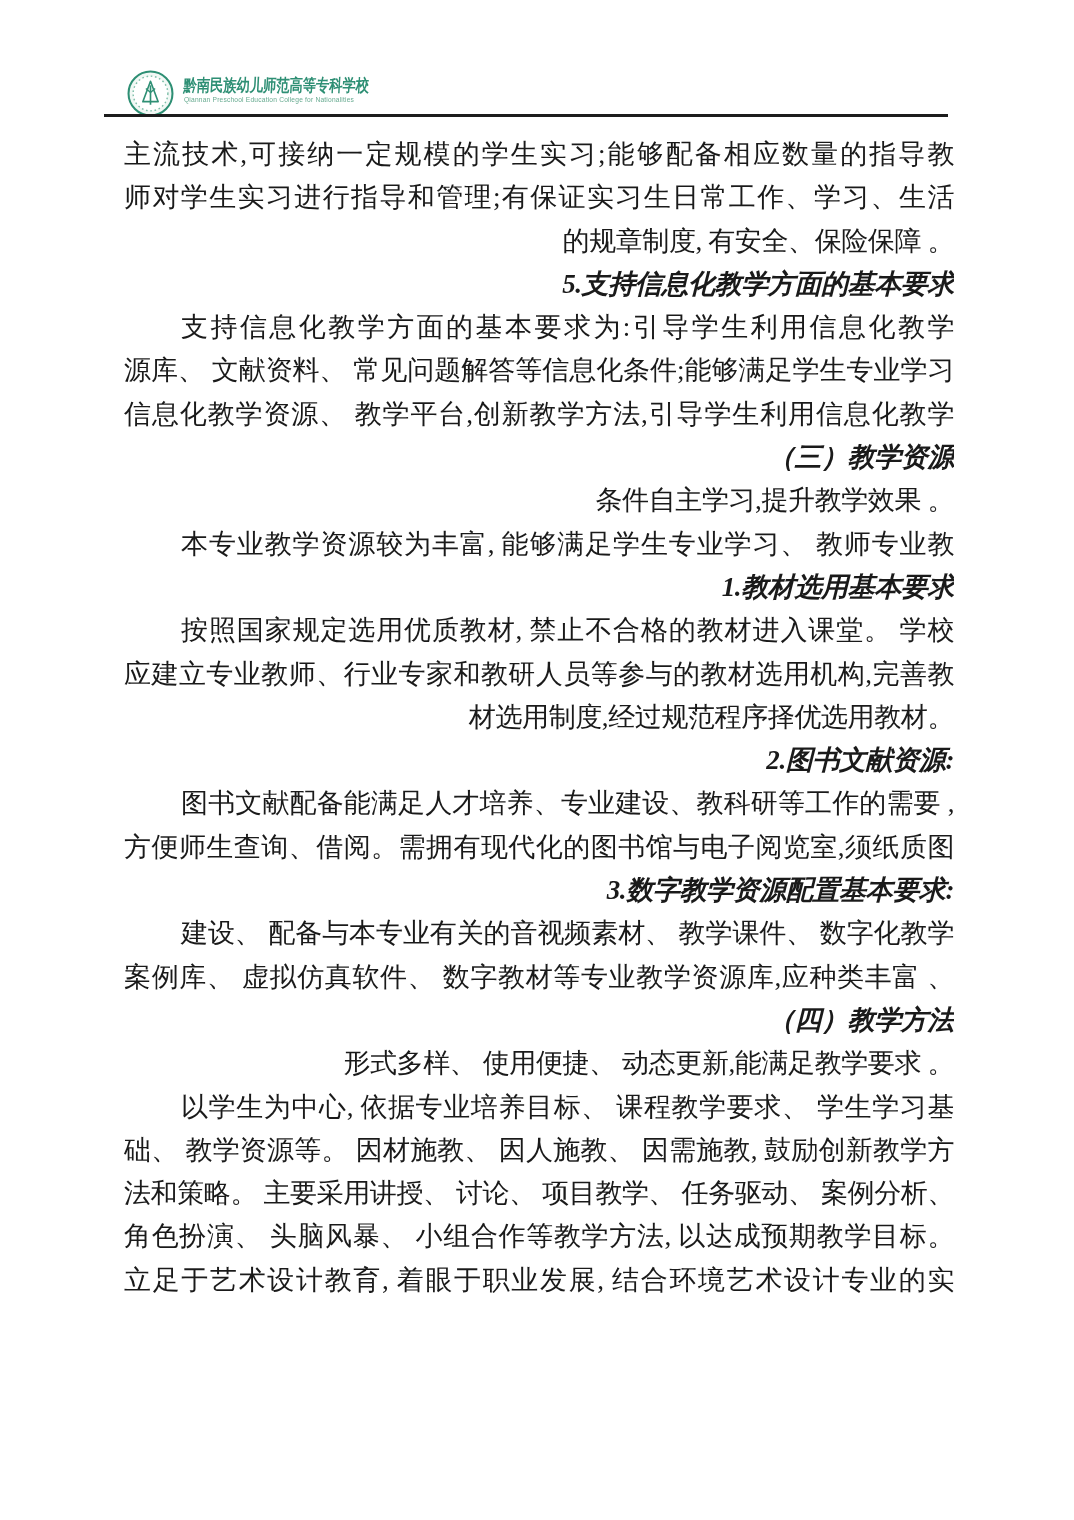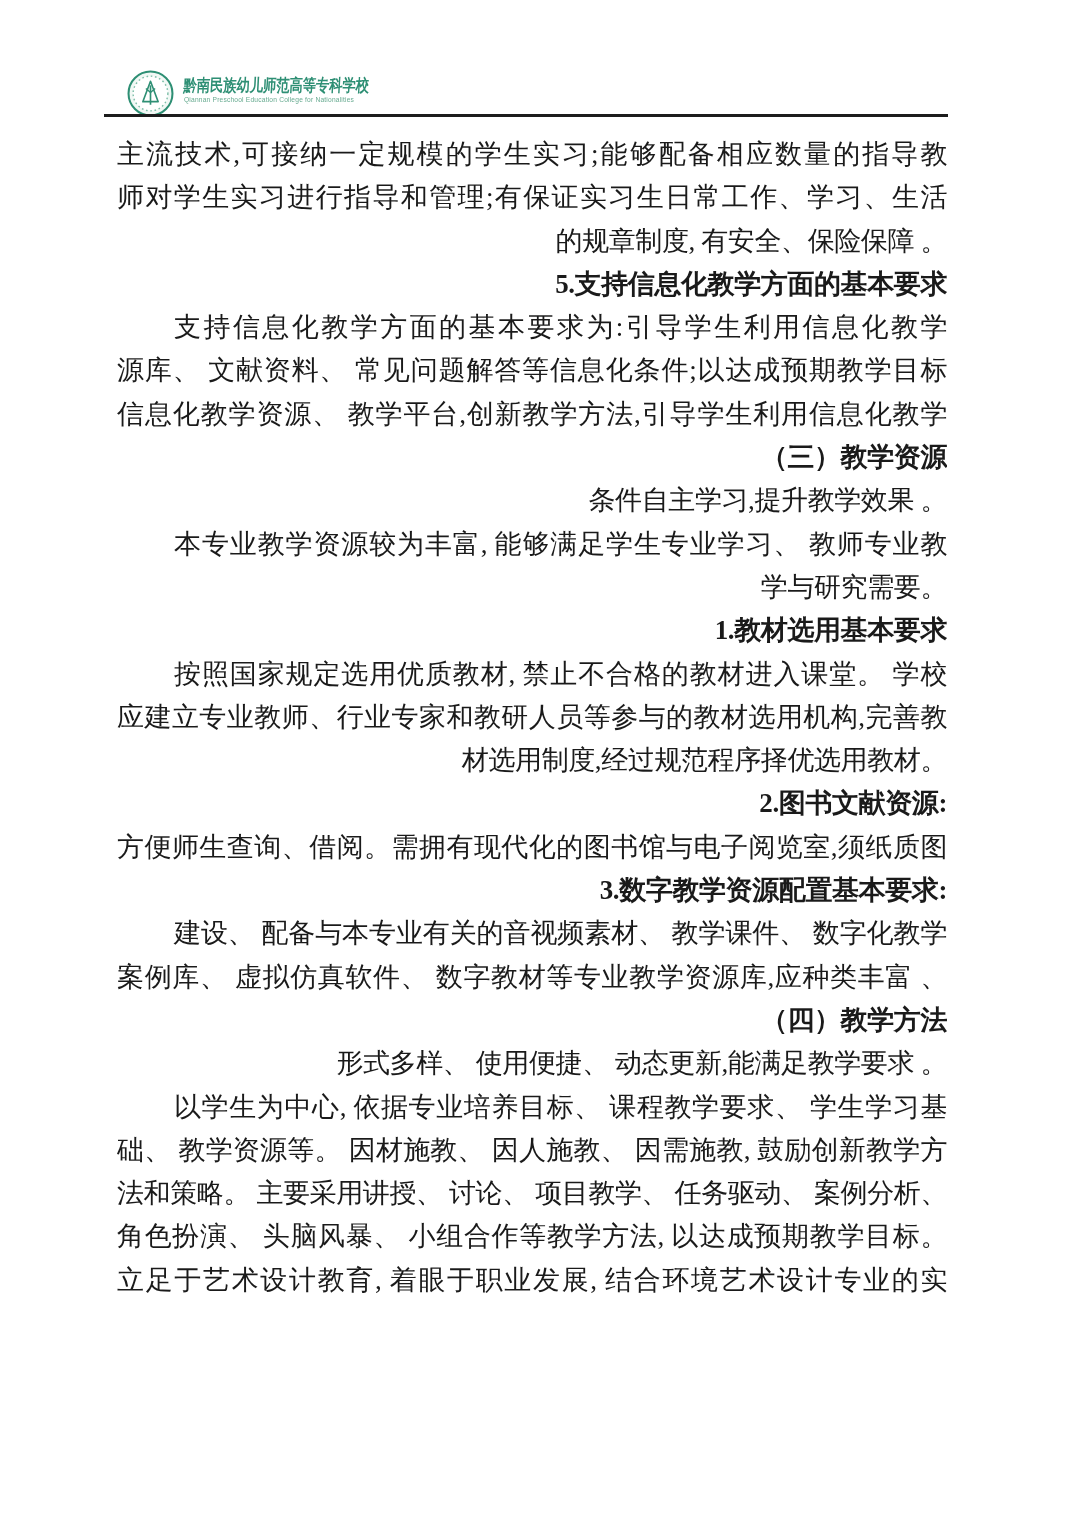--- a/index.html
+++ b/index.html
@@ -19,28 +19,28 @@
     font-size:17px;font-weight:bold;color:#2e8f74;white-space:nowrap;
     transform:scaleX(.78) skewX(-4deg);transform-origin:left top;line-height:18px;
   }
   .logo-en{
     font-family:"Liberation Sans","DejaVu Sans",sans-serif;
     font-size:7px;color:#68ab91;white-space:nowrap;margin-top:1px;
     transform:scaleX(.95);transform-origin:left top;letter-spacing:.2px;
   }
   .rule{position:absolute;left:104px;top:114px;width:844px;height:3px;background:#1c1c1c;}
   
-  .docbody{position:absolute;left:117px;top:133px;width:830px;}
+  .docbody{position:absolute;left:124px;top:133px;width:830px;}
   .ln{
     font-size:27px;line-height:43.3px;height:43.3px;overflow:hidden;
     letter-spacing:-0.4px;text-align:right;color:#1a1a1a;
   }
   .j{text-align:justify;text-align-last:justify;}
   .in{text-indent:57px;}
-  .b{font-weight:bold;}
+  .b{font-weight:bold;font-style:italic;}
 </style>
 </head>
 <body>
 
 <div class="page">
 
   <header class="letterhead">
     <div class="logo">
       <svg class="emblem" viewBox="0 0 46 46" aria-hidden="true">
         <circle cx="23" cy="23" r="21.5" fill="#f2f8f5" stroke="#2e8f74" stroke-width="2"></circle>
@@ -57,31 +57,31 @@
     </div>
     <div class="rule"></div>
   </header>
 
   <main class="docbody">
     <div class="ln j">主流技术,可接纳一定规模的学生实习;能够配备相应数量的指导教</div>
     <div class="ln j">师对学生实习进行指导和管理;有保证实习生日常工作、学习、生活</div>
     <div class="ln">的规章制度, 有安全、保险保障 。</div>
     <div class="ln b in">5.支持信息化教学方面的基本要求</div>
     <div class="ln j in">支持信息化教学方面的基本要求为:引导学生利用信息化教学</div>
-    <div class="ln j">源库、 文献资料、 常见问题解答等信息化条件;以达成预期教学目标</div>
+    <div class="ln j">源库、 文献资料、 常见问题解答等信息化条件;能够满足学生专业学习</div>
     <div class="ln j">信息化教学资源、 教学平台,创新教学方法,引导学生利用信息化教学</div>
     <div class="ln b in">（三）教学资源</div>
     <div class="ln">条件自主学习,提升教学效果 。</div>
     <div class="ln j in">本专业教学资源较为丰富, 能够满足学生专业学习、 教师专业教</div>
-    <div class="ln">学与研究需要。</div>
     <div class="ln b in">1.教材选用基本要求</div>
     <div class="ln j in">按照国家规定选用优质教材, 禁止不合格的教材进入课堂。 学校</div>
     <div class="ln j">应建立专业教师、行业专家和教研人员等参与的教材选用机构,完善教</div>
     <div class="ln">材选用制度,经过规范程序择优选用教材。</div>
     <div class="ln b in">2.图书文献资源:</div>
+    <div class="ln j in">图书文献配备能满足人才培养、专业建设、教科研等工作的需要 ,</div>
     <div class="ln j">方便师生查询、借阅。需拥有现代化的图书馆与电子阅览室,须纸质图</div>
     <div class="ln b in">3.数字教学资源配置基本要求:</div>
     <div class="ln j in">建设、 配备与本专业有关的音视频素材、 教学课件、 数字化教学</div>
     <div class="ln j">案例库、 虚拟仿真软件、 数字教材等专业教学资源库,应种类丰富 、</div>
     <div class="ln b in">（四）教学方法</div>
     <div class="ln">形式多样、 使用便捷、 动态更新,能满足教学要求 。</div>
     <div class="ln j in">以学生为中心, 依据专业培养目标、 课程教学要求、 学生学习基</div>
     <div class="ln j">础、 教学资源等。 因材施教、 因人施教、 因需施教, 鼓励创新教学方</div>
     <div class="ln j">法和策略。 主要采用讲授、 讨论、 项目教学、 任务驱动、 案例分析、</div>
     <div class="ln j">角色扮演、 头脑风暴、 小组合作等教学方法, 以达成预期教学目标。</div>

